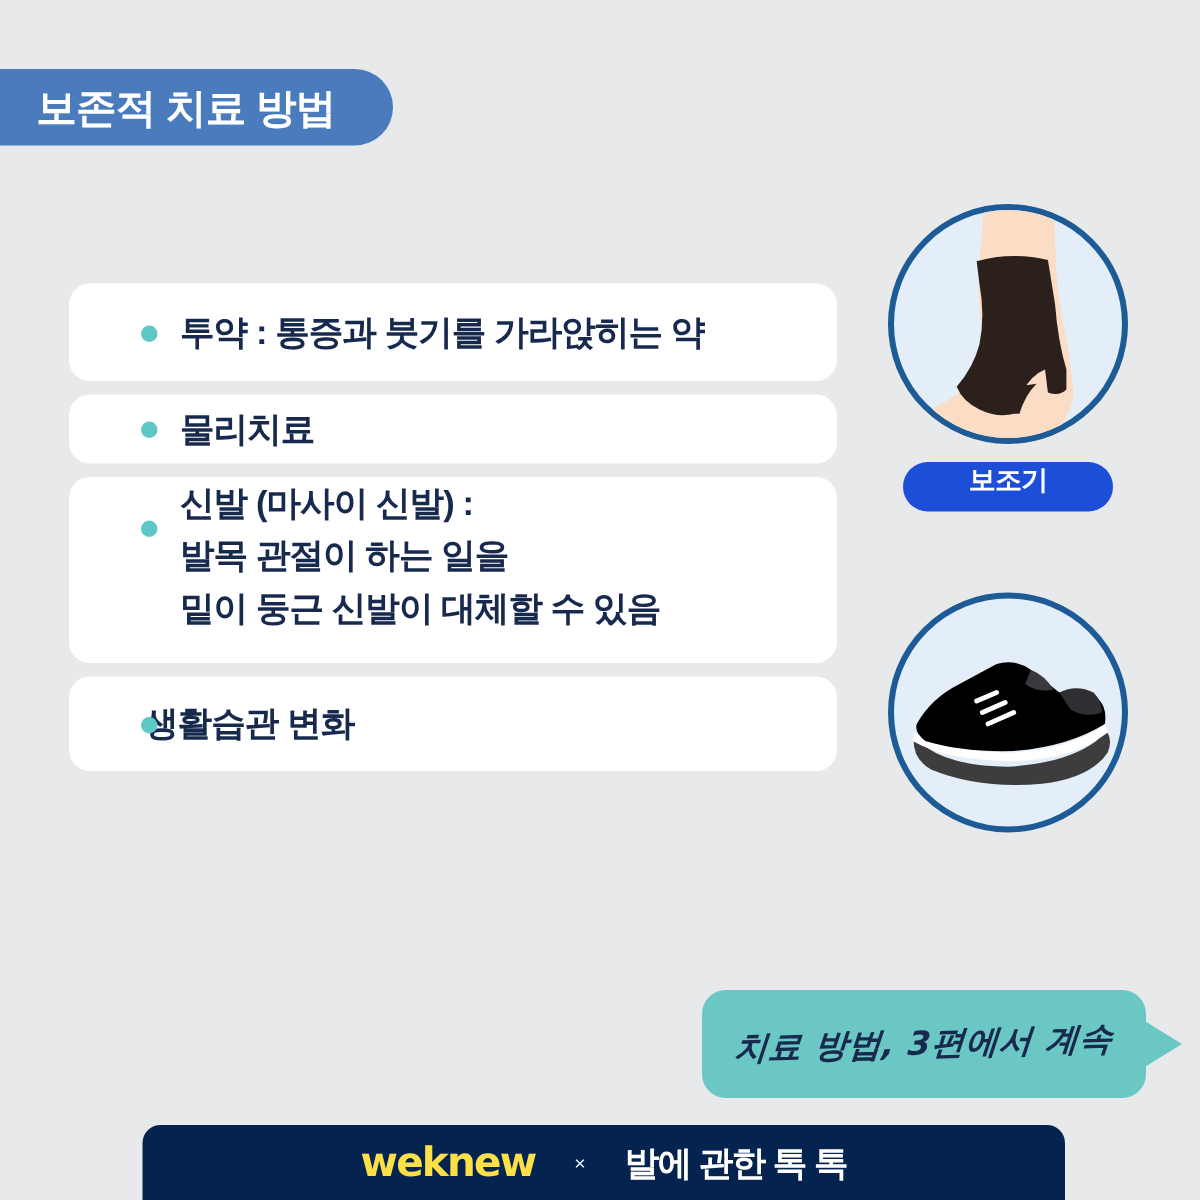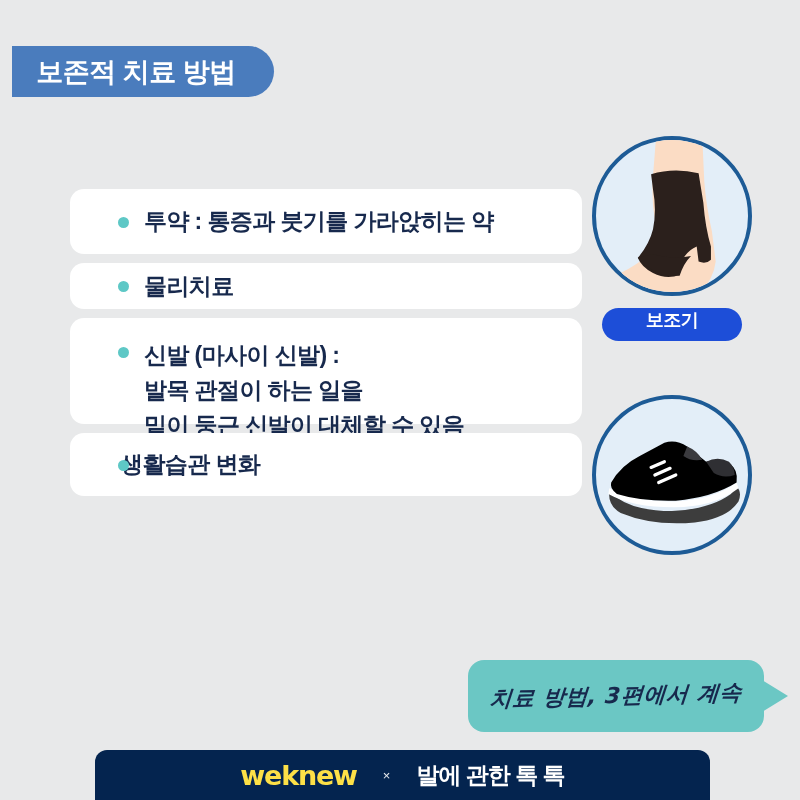--- a/index.html
+++ b/index.html
@@ -22,53 +22,51 @@
     top: 46px;
     width: 262px;
     height: 51px;
     background: #4a7cbd;
     border-radius: 0 26px 26px 0;
     display: flex;
     align-items: center;
     justify-content: center;
     padding-right: 14px;
     box-sizing: border-box;
-    margin-left: 12px;
   }
   .header-pill-text {
     color: #ffffff;
     font-size: 27px;
     font-weight: bold;
     letter-spacing: -0.5px;
     white-space: nowrap;
   }
 
   
   .cards {
     position: absolute;
     left: 46px;
     top: 189px;
     width: 512px;
     display: flex;
     flex-direction: column;
     gap: 9px;
-    margin-left: 24px;
   }
   .card {
     background: #ffffff;
     border-radius: 14px;
     box-sizing: border-box;
     display: flex;
     align-items: flex-start;
     padding: 0 18px 0 44px;
     position: relative;
   }
   .card-h1 { height: 65px; align-items: center; }
   .card-h2 { height: 46px; align-items: center; }
-  .card-h3 { height: 106px; padding-top: 20px; }
+  .card-h3 { height: 124px; }
   .card-h4 { height: 63px; align-items: center; padding-left: 20px; }
 
   .bullet {
     position: absolute;
     left: 48px;
     width: 11px;
     height: 11px;
     border-radius: 50%;
     background: #5ec8c6;
   }

